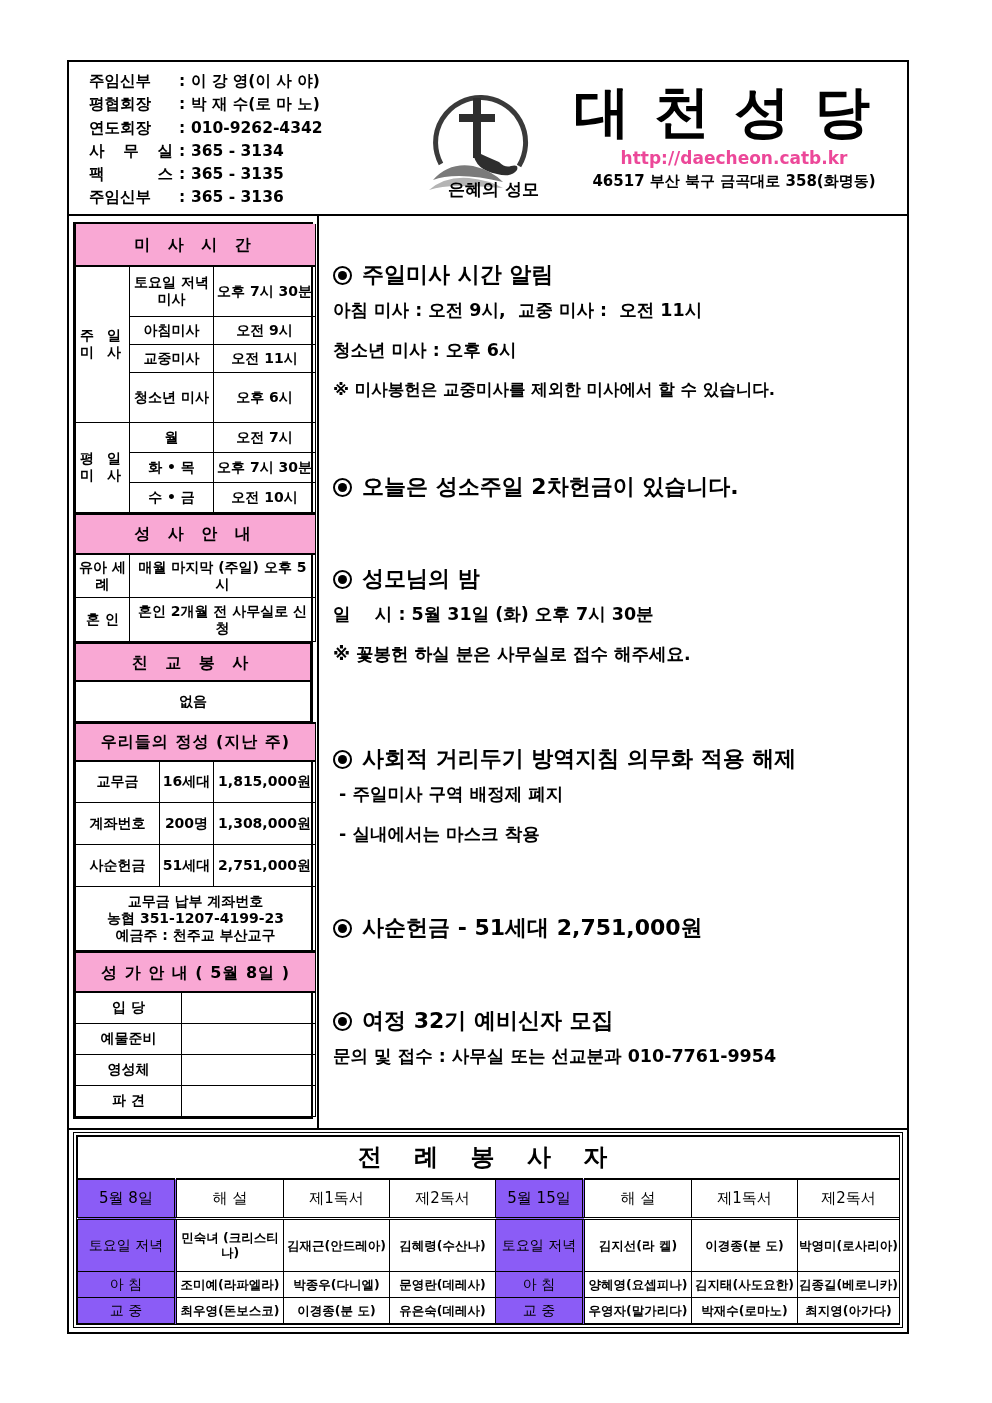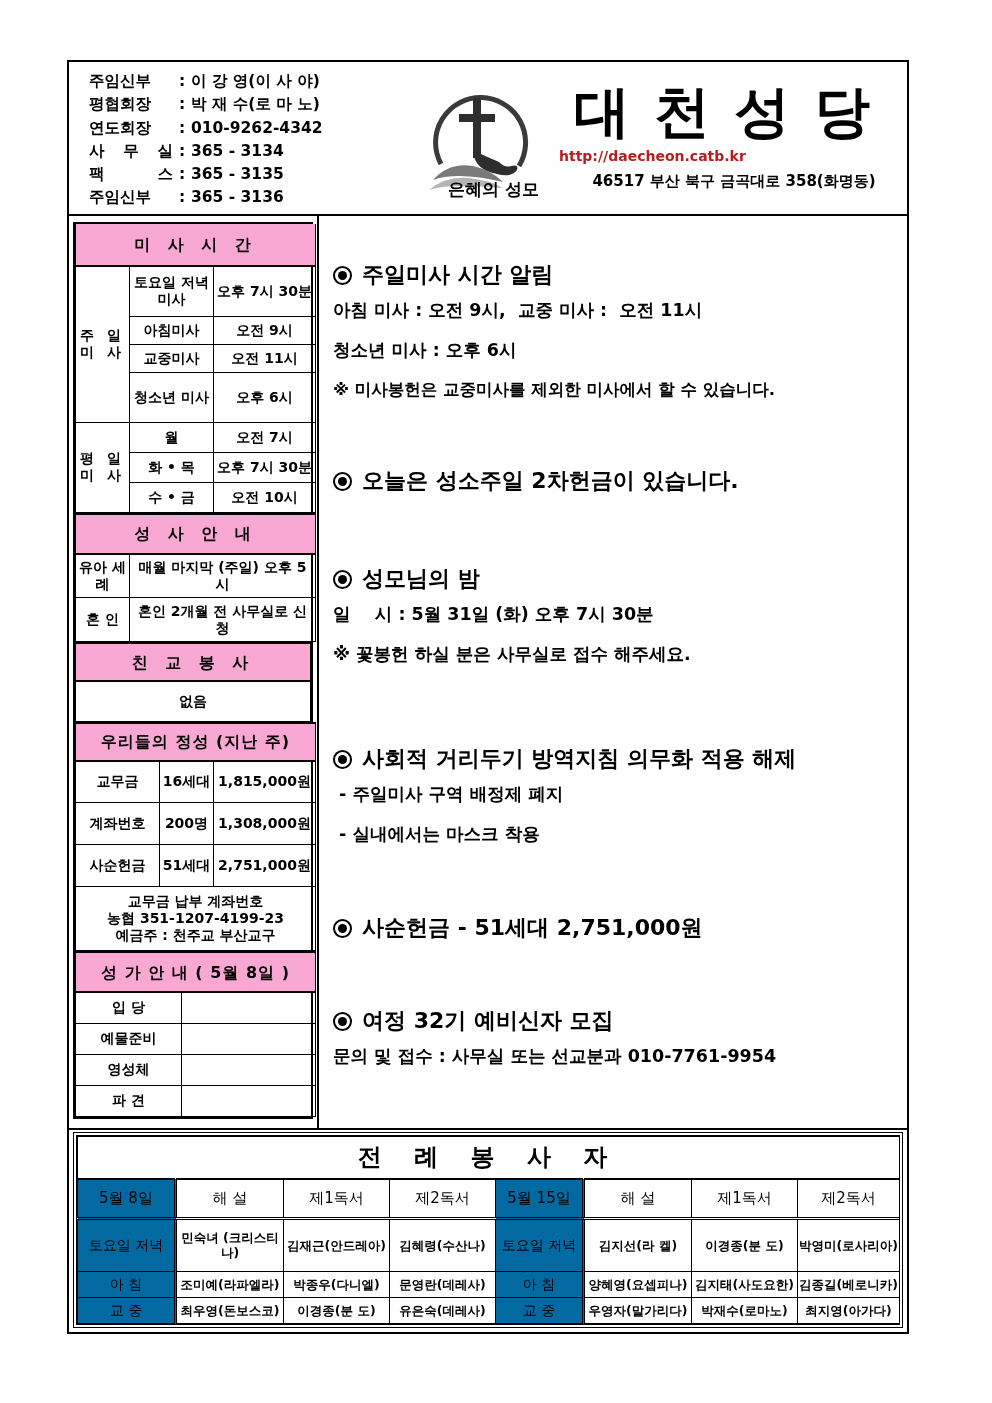--- a/index.html
+++ b/index.html
@@ -10,21 +10,21 @@
 
   
   .header { position: absolute; left: 0; top: 0; width: 838px; height: 154px; border-bottom: 2px solid #000; }
   .info { position: absolute; left: 20px; top: 8px; font-size: 15.5px; font-weight: bold; line-height: 23.3px; }
   .info-row { display: flex; white-space: pre; }
   .info-label { display: inline-block; width: 84px; text-align: justify; text-align-last: justify; }
   .info-sep { display: inline-block; width: 18px; text-align: center; }
   .logo { position: absolute; left: 350px; top: 22px; width: 120px; height: 125px; }
   .logo-caption { position: absolute; left: 350px; top: 116px; width: 120px; text-align: right; font-size: 17px; font-weight: bold; }
   .title { position: absolute; left: 490px; top: 18px; width: 350px; text-align: center; font-size: 56px; font-weight: bold; letter-spacing: 24px; line-height: 64px; font-family: "DejaVu Sans", sans-serif; }
-  .url { position: absolute; left: 490px; top: 86px; width: 350px; font-size: 14px; color: #b91c1c; font-weight: bold; }
+  .url { position: absolute; left: 490px; top: 86px; width: 350px; text-align: center; font-size: 17px; color: #ec4899; font-weight: bold; }
   .address { position: absolute; left: 490px; top: 110px; width: 350px; text-align: center; font-size: 15px; font-weight: bold; }
 
   
   .middle { position: absolute; left: 0; top: 154px; width: 838px; height: 914px; border-bottom: 2px solid #000; }
   .sidebar { position: absolute; left: 0; top: 0; width: 250px; height: 914px; border-right: 2px solid #000; }
   .sbox { position: absolute; left: 4px; top: 6px; width: 240px; border: 2px solid #000; }
   table.grid { border-collapse: collapse; width: 100%; table-layout: fixed; }
   table.grid td { border: 1px solid #000; text-align: center; vertical-align: middle; font-size: 14px; font-weight: bold; line-height: 17px; padding: 0 2px; }
   .sec-head { background: #f9a8d4; font-size: 16px !important; letter-spacing: 6px; height: 42px; border-top: 2px solid #000 !important; border-bottom: 2px solid #000 !important; }
   .sec-head.tight { letter-spacing: 1px; }
@@ -36,21 +36,21 @@
   .bullet { display: inline-block; width: 19px; height: 19px; border: 2px solid #000; border-radius: 50%; position: relative; flex: none; }
   .bullet::after { content: ""; position: absolute; left: 3px; top: 3px; width: 9px; height: 9px; background: #000; border-radius: 50%; }
   .line { font-size: 17.5px; font-weight: bold; line-height: 40px; white-space: pre; }
 
   
   .bottom { position: absolute; left: 4px; top: 1070px; width: 830px; height: 196px; border: 3px double #000; border-width: 4px; border-style: double; }
   .bottom table { border-collapse: collapse; width: 100%; height: 100%; table-layout: fixed; padding-left: 36px; }
   .bottom td { border: 1px solid #000; text-align: center; vertical-align: middle; font-size: 12.5px; font-weight: bold; line-height: 15px; }
   .bottom .title-cell { font-size: 24px; letter-spacing: 12px; height: 42px; border-bottom: 2px solid #000; }
   .bottom .hdr td { height: 40px; font-size: 15px; font-weight: normal; }
-  .bottom .gray { background: #0369a1; font-weight: normal; font-size: 14px; }
+  .bottom .gray { background: #8b5cf6; font-weight: normal; font-size: 14px; }
   .bottom .dbl-l { border-left: 3px double #000; }
   .bottom .dbl-b td { border-bottom: 3px double #000; }
 </style>
 </head>
 <body>
 
 <div class="page">
 
   <div class="header">
     <div class="info">
@@ -222,21 +222,21 @@
     <div class="content">
       <div class="block" style="top:44px">
         <div class="heading">
             <span class="bullet"></span>
             <span>주일미사 시간 알림</span>
           </div>
         <div class="line">아침 미사 : 오전 9시,  교중 미사 :  오전 11시</div>
         <div class="line">청소년 미사 : 오후 6시</div>
         <div class="line" style="font-size:16.5px">※ 미사봉헌은 교중미사를 제외한 미사에서 할 수 있습니다.</div>
       </div>
-      <div class="block" style="top:250px">
+      <div class="block" style="top:256px">
         <div class="heading">
             <span class="bullet"></span>
             <span>오늘은 성소주일 2차헌금이 있습니다.</span>
           </div>
       </div>
       <div class="block" style="top:348px">
         <div class="heading">
             <span class="bullet"></span>
             <span>성모님의 밤</span>
           </div>

